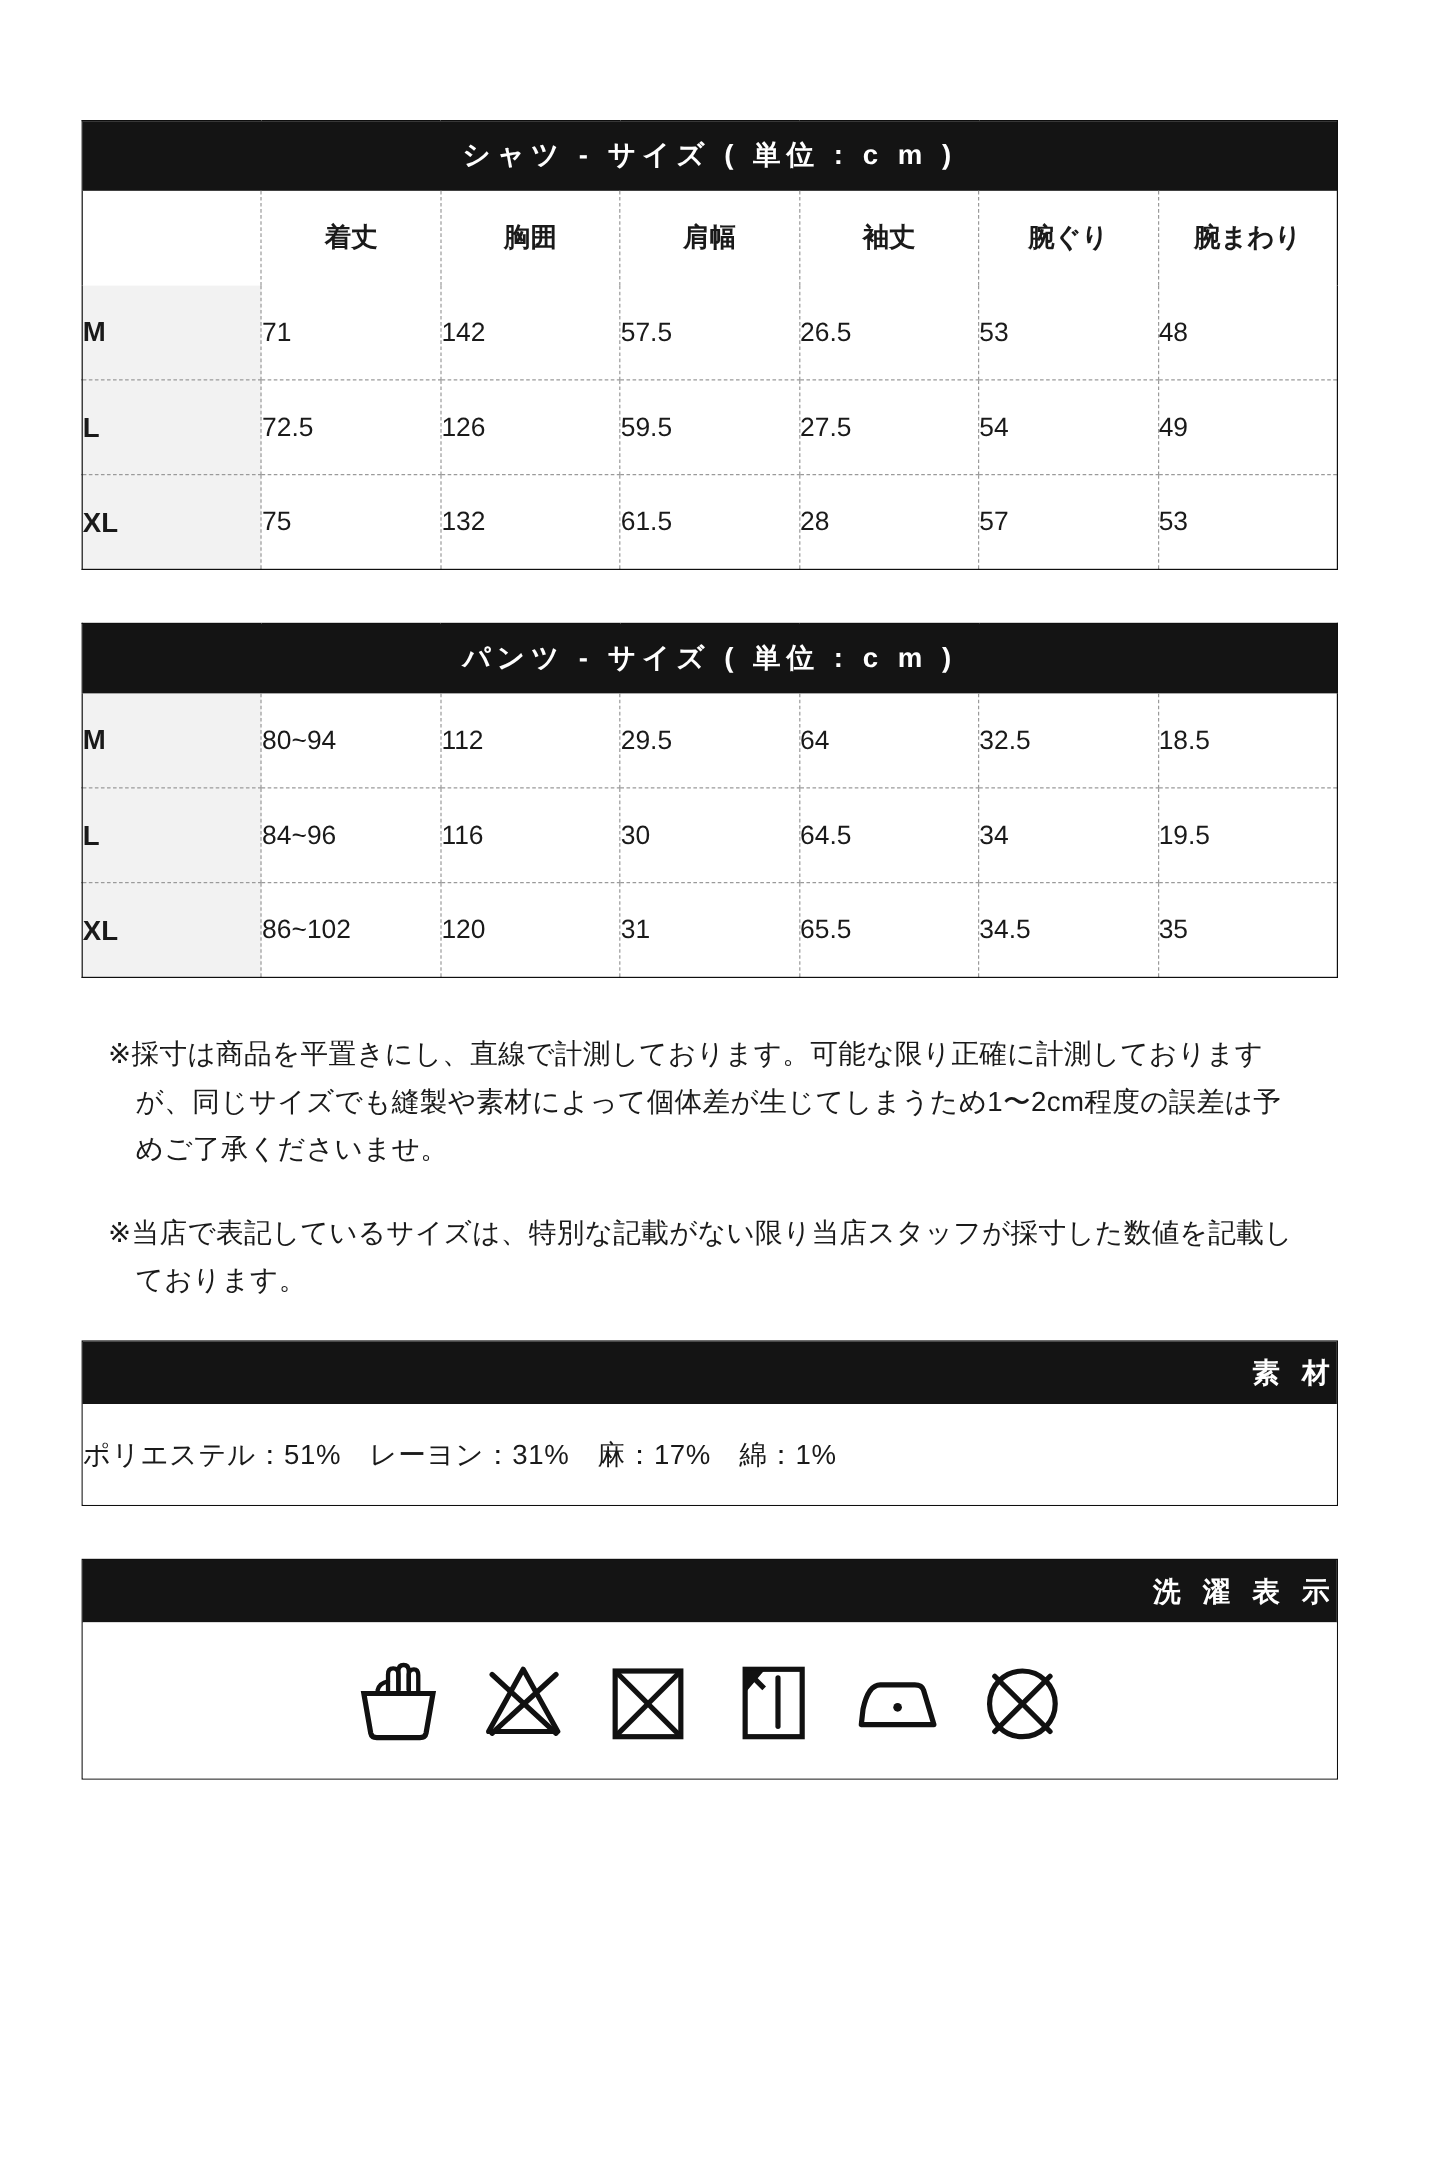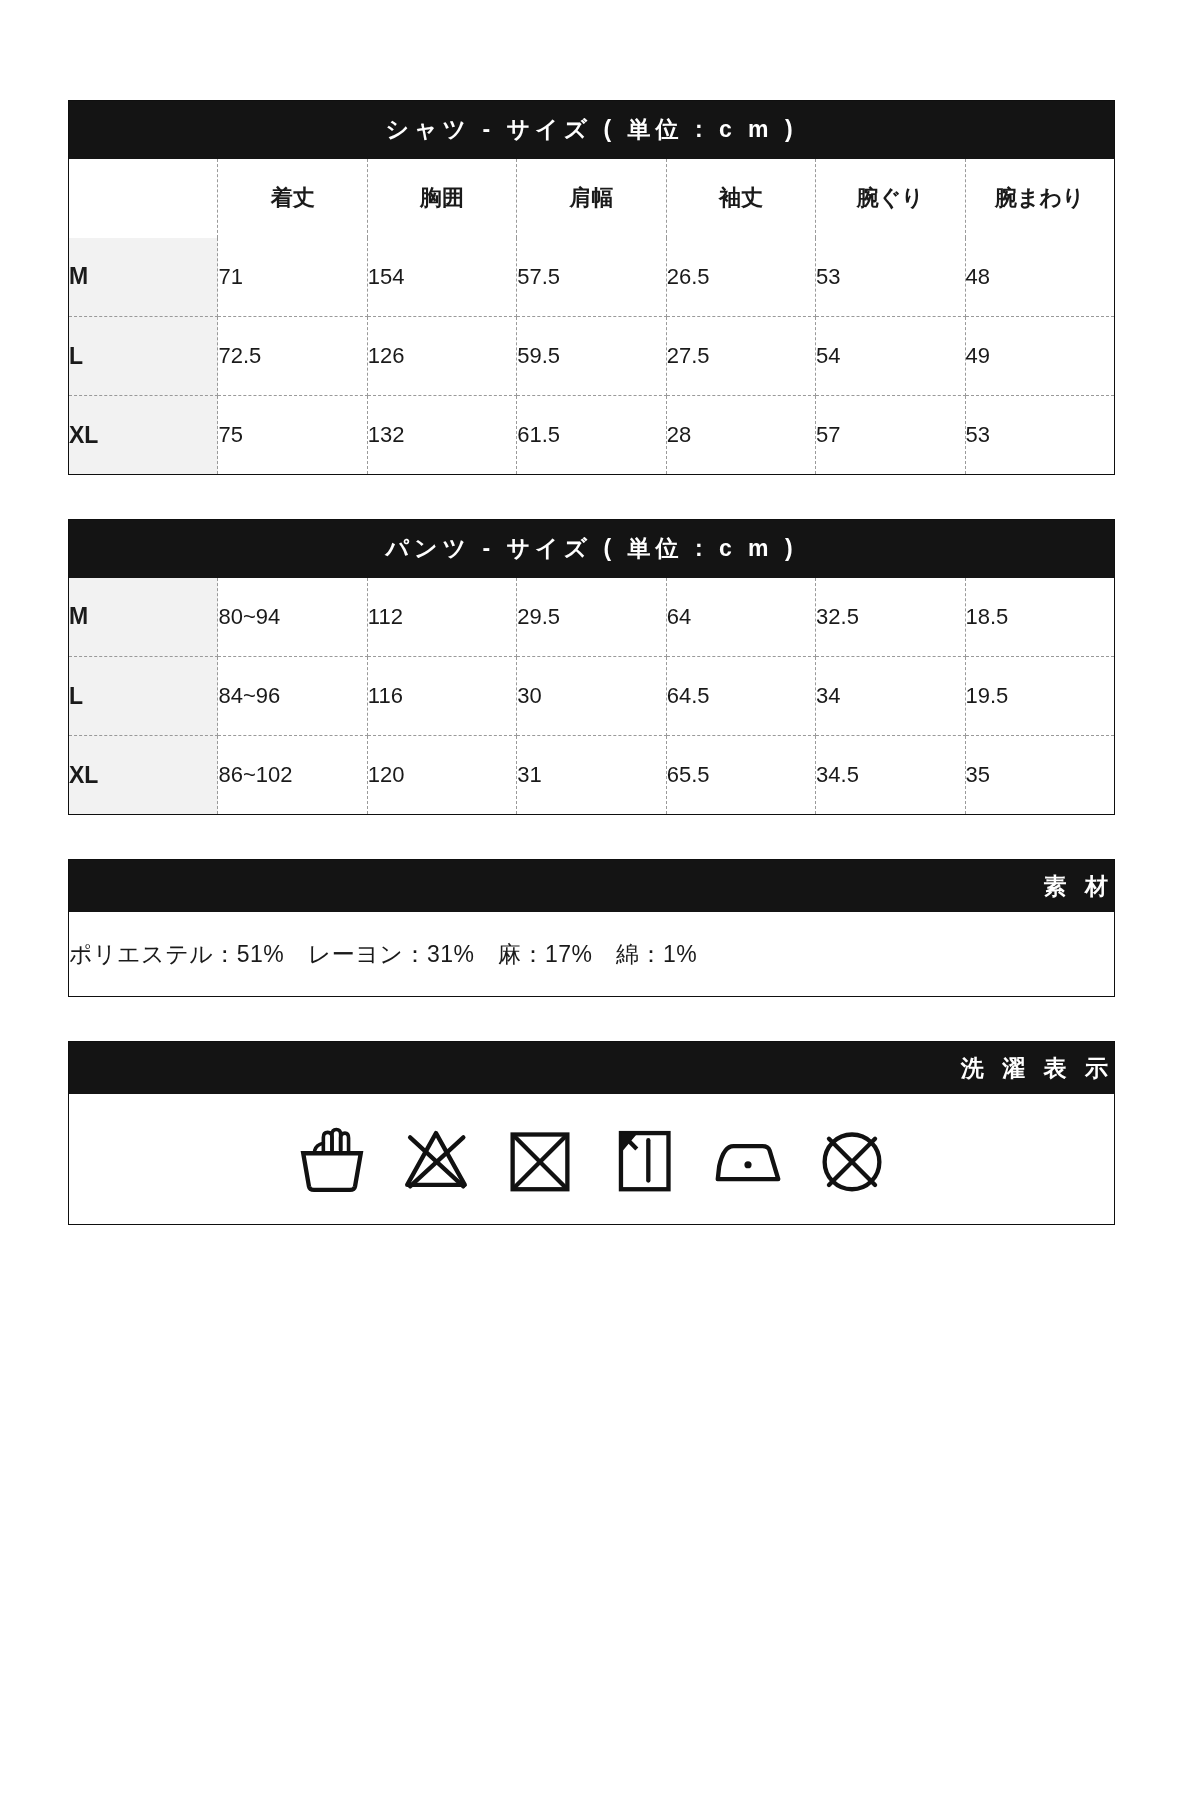--- a/index.html
+++ b/index.html
@@ -139,21 +139,21 @@
         <th class="col-rest">肩幅</th>
         <th class="col-rest">袖丈</th>
         <th class="col-rest">腕ぐり</th>
         <th class="col-rest">腕まわり</th>
       </tr>
     </thead>
     <tbody>
       <tr>
         <td class="rowhead">M</td>
         <td>71</td>
-        <td>154</td>
+        <td>142</td>
         <td>57.5</td>
         <td>26.5</td>
         <td>53</td>
         <td>48</td>
       </tr>
       <tr>
         <td class="rowhead">L</td>
         <td>72.5</td>
         <td>126</td>
         <td>59.5</td>
@@ -203,20 +203,24 @@
         <td>86~102</td>
         <td>120</td>
         <td>31</td>
         <td>65.5</td>
         <td>34.5</td>
         <td>35</td>
       </tr>
     </tbody>
   </table>
 
+  <div class="notes">
+    <p class="note">※採寸は商品を平置きにし、直線で計測しております。可能な限り正確に計測しておりますが、同じサイズでも縫製や素材によって個体差が生じてしまうため1〜2cm程度の誤差は予めご了承くださいませ。</p>
+    <p class="note">※当店で表記しているサイズは、特別な記載がない限り当店スタッフが採寸した数値を記載しております。</p>
+  </div>
 
   <div class="info-box mt-4">
     <div class="info-head">素 材</div>
     <div class="info-body">ポリエステル：51%　レーヨン：31%　麻：17%　綿：1%</div>
   </div>
 
   <div class="info-box">
     <div class="info-head">洗 濯 表 示</div>
     <div class="care-body">
 

